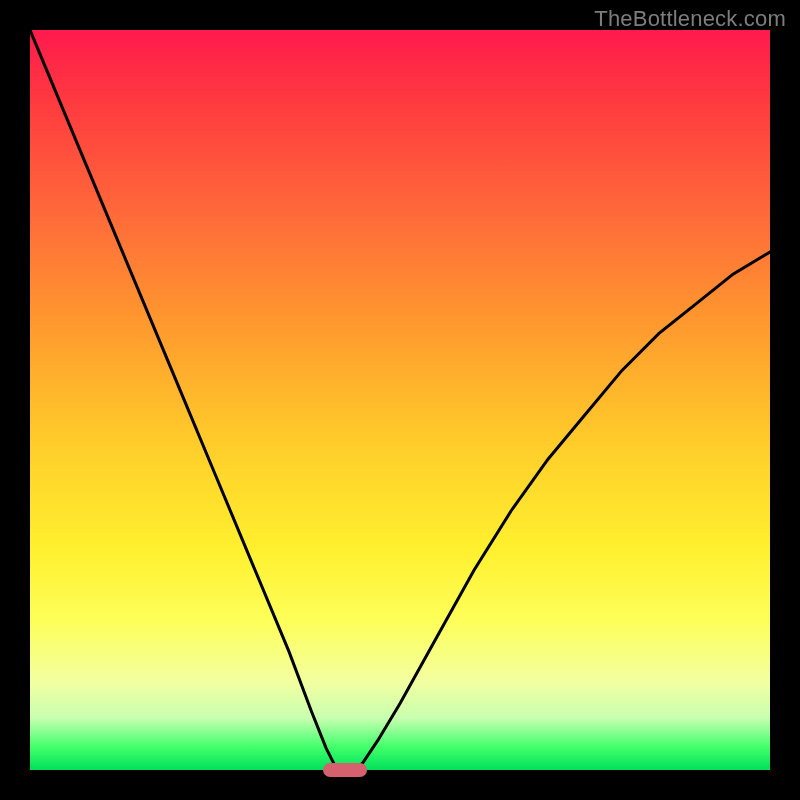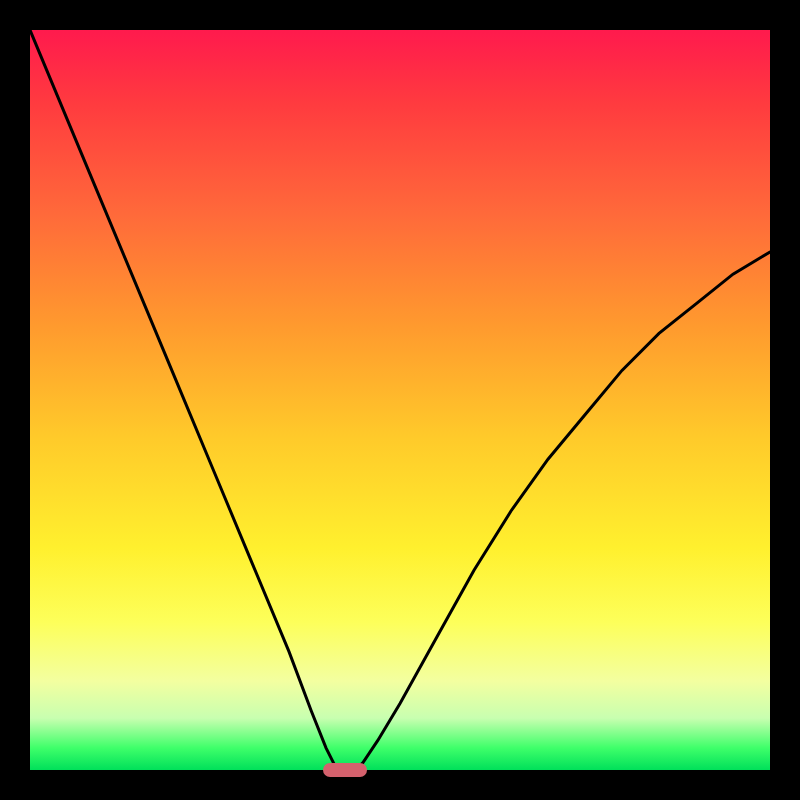--- a/index.html
+++ b/index.html
@@ -59,20 +59,21 @@
     height: 14px;
     border-radius: 7px;
     background: #d4616d;
     transform: translate(-50%, -50%);
   }
 </style>
 </head>
 <body>
 
 <div class="frame">
+  <div class="watermark">TheBottleneck.com</div>
   <div class="plot">
     <svg class="curve" viewBox="0 0 740 740" preserveAspectRatio="none">
       <path d="M0.00 0.00 L37.00 88.80 L74.00 177.60 L111.00 266.40 L148.00 355.20 L185.00 444.00 L222.00 532.80 L259.00 621.60 L281.20 680.80 L296.00 717.80 L303.40 732.60 L307.10 740.00" fill="none" stroke="#000" stroke-width="3" stroke-linecap="round"></path>
       <path d="M325.60 740.00 L333.00 732.60 L347.80 710.40 L370.00 673.40 L407.00 606.80 L444.00 540.20 L481.00 481.00 L518.00 429.20 L555.00 384.80 L592.00 340.40 L629.00 303.40 L666.00 273.80 L703.00 244.20 L740.00 222.00" fill="none" stroke="#000" stroke-width="3" stroke-linecap="round"></path>
     </svg>
     <div class="marker" style="left: 314.5px; top: 740px;"></div>
   </div>
 </div>
 
 </body></html>

